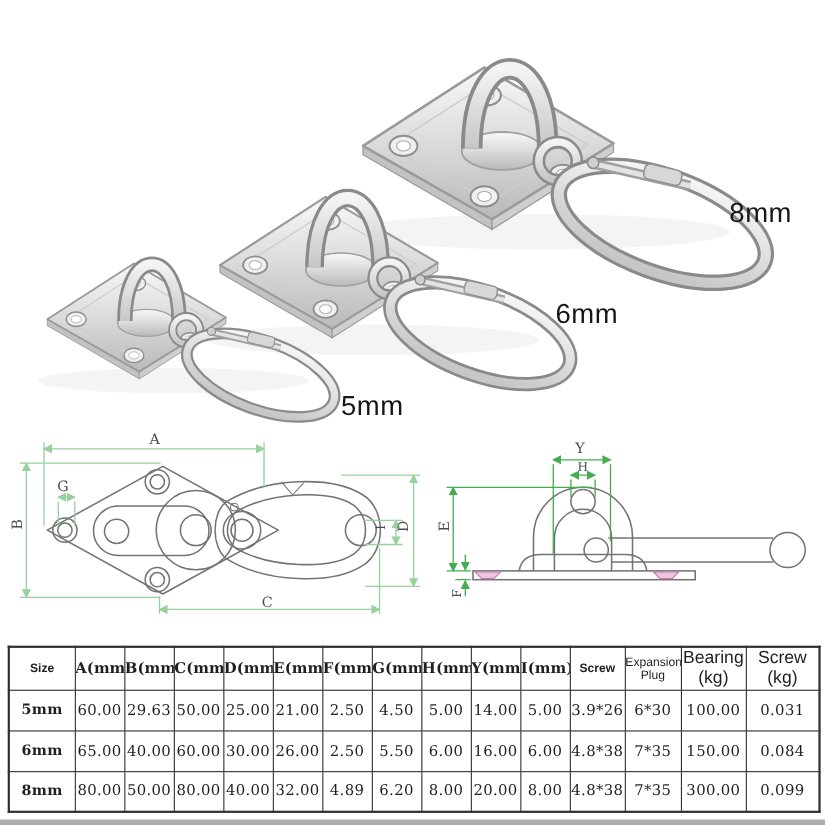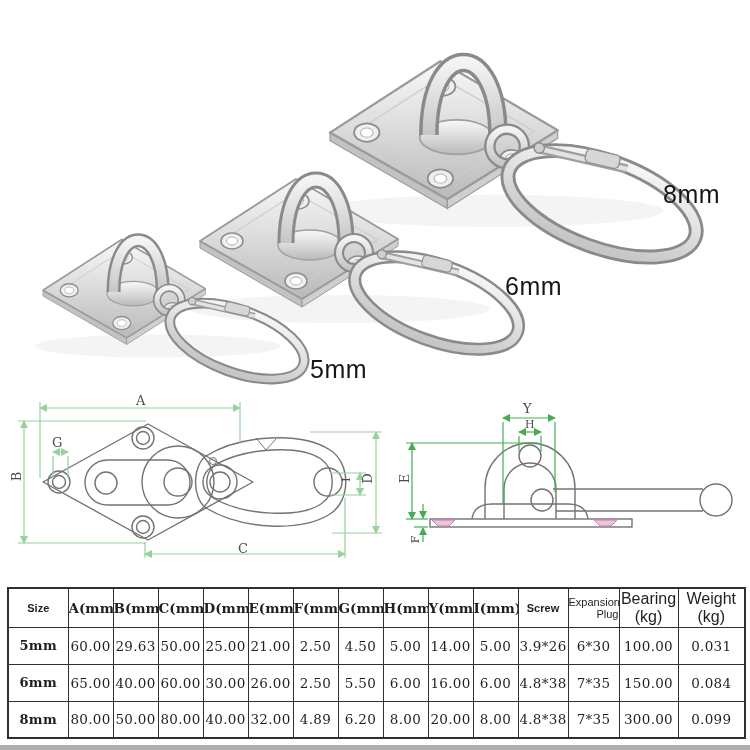--- a/index.html
+++ b/index.html
@@ -37,21 +37,21 @@
     border:2.5px solid var(--table-border);
   }
   .spec-table th,.spec-table td{
     border:1.6px solid var(--table-border);
     text-align:center;vertical-align:middle;padding:0;
     color:var(--table-text);overflow:hidden;
   }
   th.size-h{font-size:11px;font-weight:700;}
   th.mm-h{font-family:"DejaVu Serif", serif;font-size:13.5px;font-weight:700;}
   th.sans-h{font-size:16px;font-weight:400;line-height:1.08;}
-  th.small-h{font-size:11px;font-weight:400;line-height:1.1;text-align:right;}
+  th.small-h{font-size:11px;font-weight:400;line-height:1.1;}
   .spec-table td{
     font-family:"DejaVu Serif", serif;font-size:13.5px;letter-spacing:.3px;
   }
   td.size-c{font-weight:700;font-size:13px;}
   
   #bottom-strip{left:0;bottom:0;width:750px;height:5px;background:var(--bottom-strip);}
 </style>
 </head>
 <body>
 
@@ -233,21 +233,21 @@
       <th class="mm-h">D(mm)</th>
       <th class="mm-h">E(mm)</th>
       <th class="mm-h">F(mm)</th>
       <th class="mm-h">G(mm)</th>
       <th class="mm-h">H(mm)</th>
       <th class="mm-h">Y(mm)</th>
       <th class="mm-h">I(mm)</th>
       <th class="size-h">Screw</th>
       <th class="small-h">Expansion Plug</th>
       <th class="sans-h">Bearing (kg)</th>
-      <th class="sans-h">Weight (kg)</th>
+      <th class="sans-h">Screw (kg)</th>
     </tr>
   </thead>
   <tbody>
       <tr style="height: 37px;">
         <td class="size-c">5mm</td>
         <td>60.00</td>
         <td>29.63</td>
         <td>50.00</td>
         <td>25.00</td>
         <td>21.00</td>

